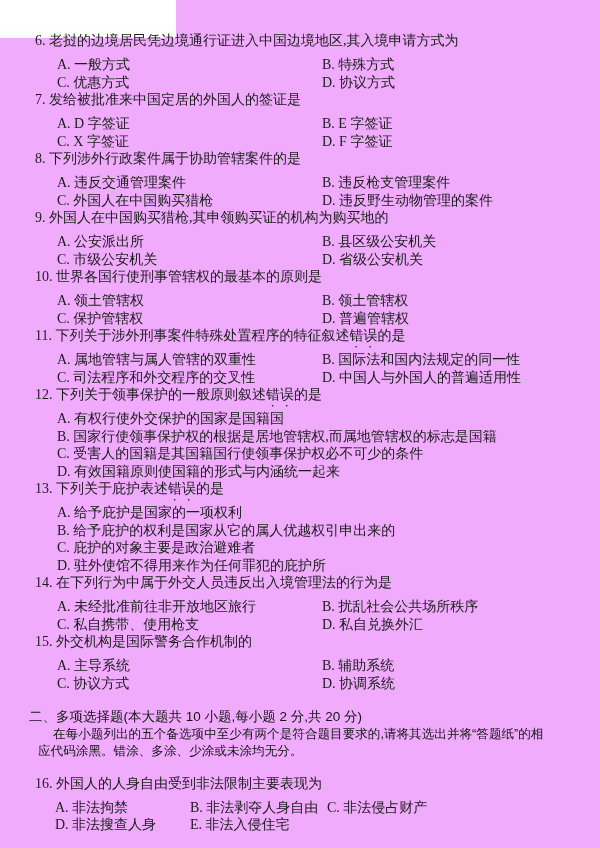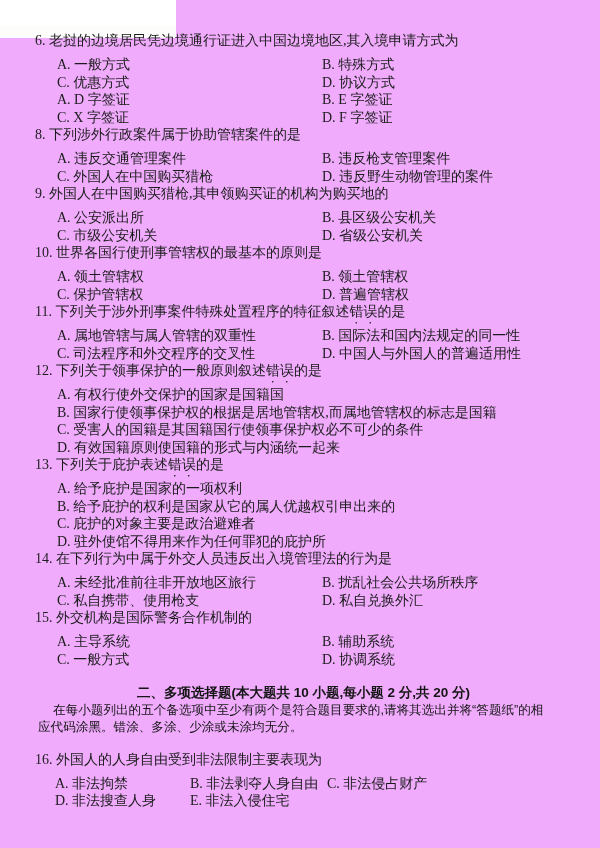--- a/index.html
+++ b/index.html
@@ -22,22 +22,22 @@
     text-emphasis:filled dot;
     text-emphasis-position:under left;
   }
   .opts{padding-left:22px;}
   .opts.two-col{display:grid;grid-template-columns:265px 1fr;}
   .opts.three-col{padding-left:20px;display:grid;grid-template-columns:135px 137px 1fr;}
   .opt{font-size:14px;line-height:17.5px;white-space:nowrap;}
   .sec-head{
     margin-top:16px;margin-left:-6px;
     font-family:"Liberation Sans","DejaVu Sans",sans-serif;
-    font-weight:bold;font-size:13.5px;line-height:17.5px;
-    color:#151515;white-space:nowrap;text-align:center;
+    font-weight:normal;font-size:13.5px;line-height:17.5px;
+    color:#151515;white-space:nowrap;
   }
   .sec-note-1{
     margin-left:18px;
     font-family:"Liberation Sans","DejaVu Sans",sans-serif;
     font-weight:normal;font-size:12.6px;line-height:17.5px;
     color:#151515;white-space:nowrap;
   }
   .sec-note-2{
     margin-left:3px;
     font-family:"Liberation Sans","DejaVu Sans",sans-serif;
@@ -59,20 +59,21 @@
       <div class="stem"><span>6. 老挝的边境居民凭边境通行证进入中国边境地区,其入境申请方式为</span><span class="emph"></span><span></span></div>
       <div class="opts two-col">
         <div class="opt">A. 一般方式</div>
         <div class="opt">B. 特殊方式</div>
         <div class="opt">C. 优惠方式</div>
         <div class="opt">D. 协议方式</div>
       </div>
     </div>
 
     <div class="q">
+      <div class="stem"><span>7. 发给被批准来中国定居的外国人的签证是</span><span class="emph"></span><span></span></div>
       <div class="opts two-col">
         <div class="opt">A. D 字签证</div>
         <div class="opt">B. E 字签证</div>
         <div class="opt">C. X 字签证</div>
         <div class="opt">D. F 字签证</div>
       </div>
     </div>
 
     <div class="q">
       <div class="stem"><span>8. 下列涉外行政案件属于协助管辖案件的是</span><span class="emph"></span><span></span></div>
@@ -142,21 +143,21 @@
         <div class="opt">C. 私自携带、使用枪支</div>
         <div class="opt">D. 私自兑换外汇</div>
       </div>
     </div>
 
     <div class="q">
       <div class="stem"><span>15. 外交机构是国际警务合作机制的</span><span class="emph"></span><span></span></div>
       <div class="opts two-col">
         <div class="opt">A. 主导系统</div>
         <div class="opt">B. 辅助系统</div>
-        <div class="opt">C. 一般方式</div>
+        <div class="opt">C. 协议方式</div>
         <div class="opt">D. 协调系统</div>
       </div>
     </div>
 
     <div class="sec-head">二、多项选择题(本大题共 10 小题,每小题 2 分,共 20 分)</div>
     <div class="sec-note-1">在每小题列出的五个备选项中至少有两个是符合题目要求的,请将其选出并将“答题纸”的相</div>
     <div class="sec-note-2">应代码涂黑。错涂、多涂、少涂或未涂均无分。</div>
 
     <div class="q q16">
       <div class="stem"><span>16. 外国人的人身自由受到非法限制主要表现为</span><span class="emph"></span><span></span></div>

